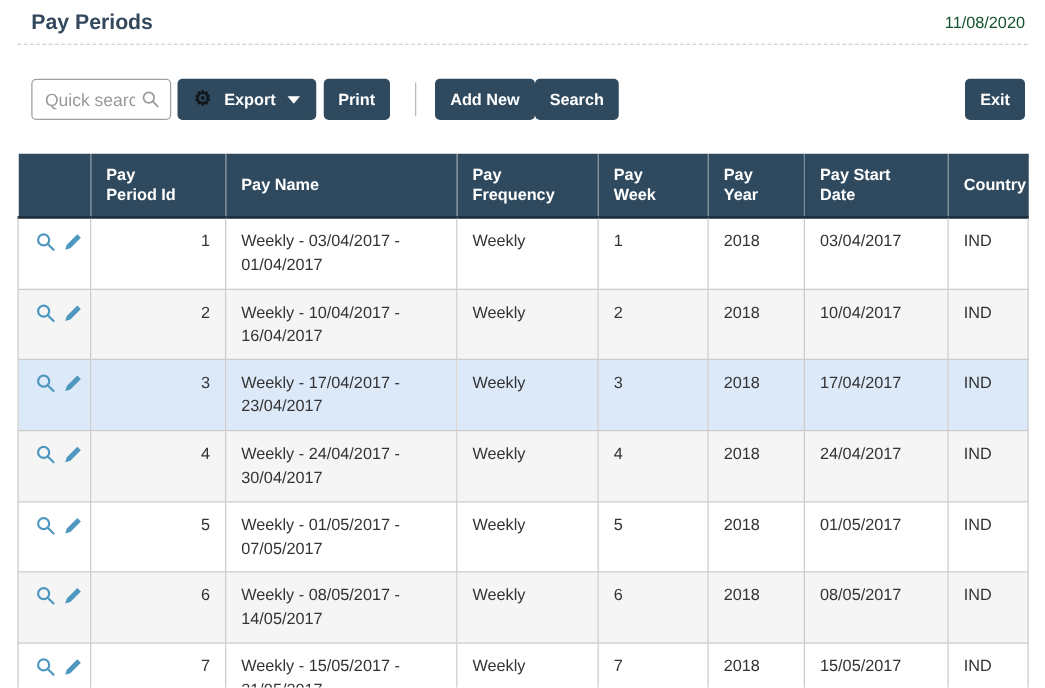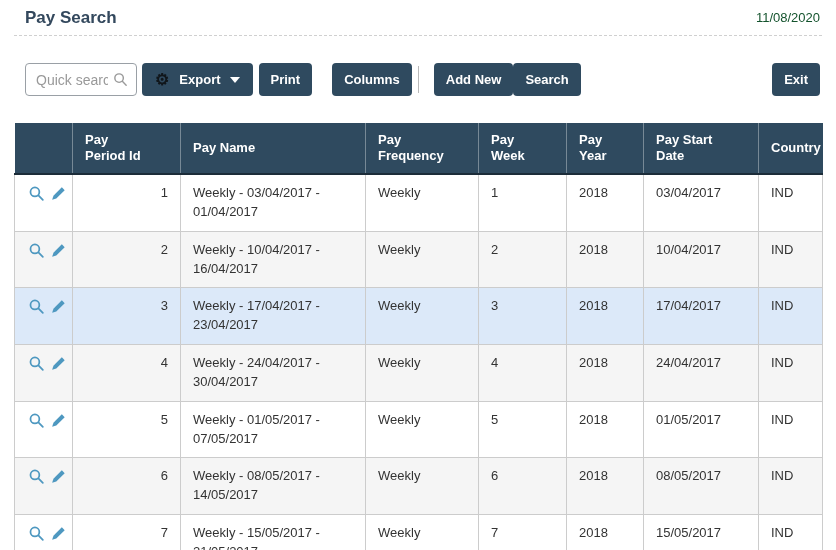--- a/index.html
+++ b/index.html
@@ -135,21 +135,21 @@
   td.td-id { text-align: right; }
   td.td-start { text-align: left; }
   td.td-icons { padding: 10px 0 0 11px; white-space: nowrap; }
   .row-icon { display: inline-block; cursor: pointer; }
   .row-icon + .row-icon { margin-left: 3px; }
 </style>
 </head>
 <body>
 
 <div class="top-bar">
-  <div class="page-title">Pay Search</div>
+  <div class="page-title">Pay Periods</div>
   <div class="page-date">11/08/2020</div>
 </div>
 
 <div class="divider-dashed"></div>
 
 <div class="toolbar">
   <span class="search-box">
     <input class="quick-search" type="text" placeholder="Quick search" style="">
     <span class="mag-icon">
       <svg width="17" height="17" viewBox="0 0 24 24" fill="none">
@@ -162,23 +162,20 @@
   <button class="btn btn-export">
     <span class="gear-glyph">⚙</span>
     <span>Export</span>
     <span class="caret-down"></span>
   </button>
 
   <button class="btn btn-print">
     <span>Print</span>
   </button>
 
-  <button class="btn btn-columns">
-    <span>Columns</span>
-  </button>
 
 
   <span class="toolbar-sep"></span>
 
   <button class="btn">
     <span>Add New</span>
   </button>
 
   <button class="btn btn-search">
     <span>Search</span>

